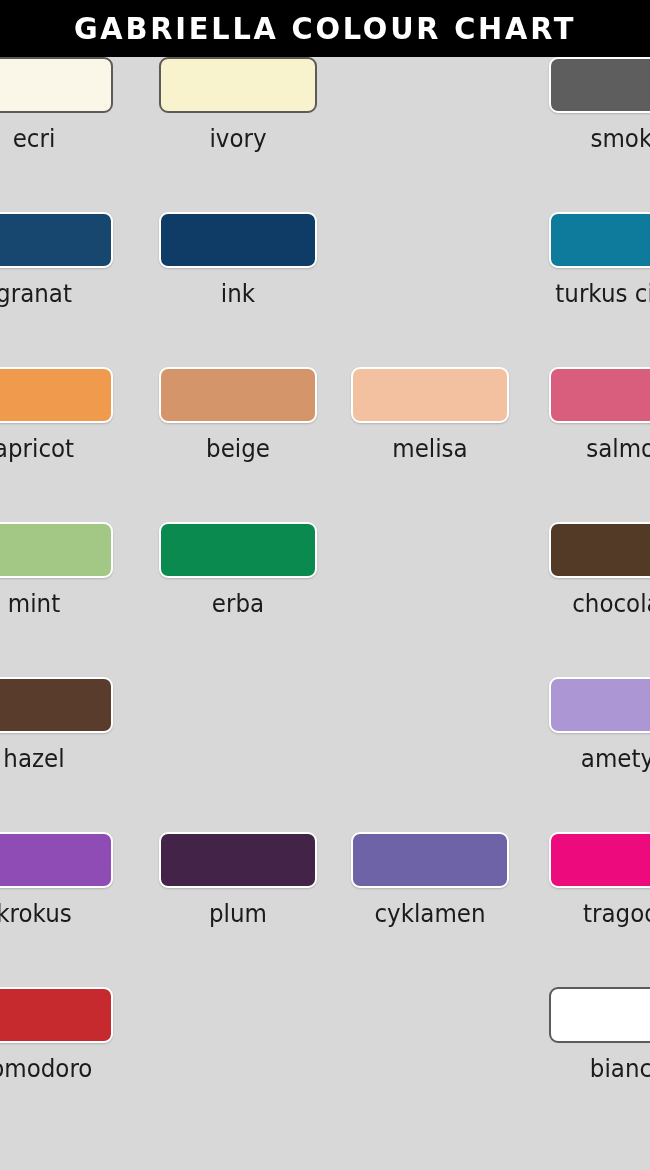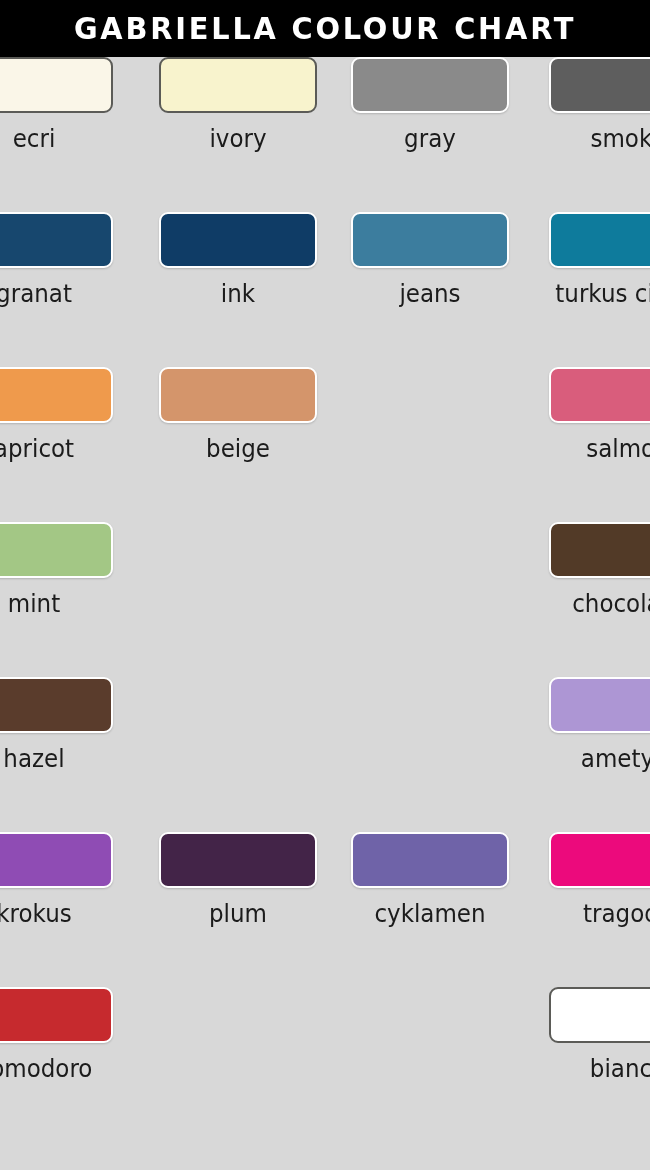--- a/index.html
+++ b/index.html
@@ -113,65 +113,65 @@
   <div id="swatch-grid">
       <div class="swatch-row">
         <div class="swatch-cell col0">
           <div class="swatch-chip dark-outline" style="background: rgb(250, 246, 232);"></div>
           <div class="swatch-label">ecri</div>
         </div>
         <div class="swatch-cell col1">
           <div class="swatch-chip dark-outline" style="background: rgb(248, 243, 205);"></div>
           <div class="swatch-label">ivory</div>
         </div>
-        <div class="swatch-cell col2">
-          <div class="swatch-chip" style="background: rgb(138, 138, 138);"></div>
-          <div class="swatch-label">gray</div>
-        </div>
         <div class="swatch-cell col3">
           <div class="swatch-chip" style="background: rgb(94, 94, 94);"></div>
           <div class="swatch-label">smoke</div>
         </div>
       </div>
       <div class="swatch-row">
         <div class="swatch-cell col0">
           <div class="swatch-chip" style="background: rgb(23, 71, 110);"></div>
           <div class="swatch-label">granat</div>
         </div>
         <div class="swatch-cell col1">
           <div class="swatch-chip" style="background: rgb(15, 60, 102);"></div>
           <div class="swatch-label">ink</div>
         </div>
-        <div class="swatch-cell col2">
-          <div class="swatch-chip" style="background: rgb(60, 125, 158);"></div>
-          <div class="swatch-label">jeans</div>
-        </div>
         <div class="swatch-cell col3">
           <div class="swatch-chip" style="background: rgb(14, 123, 156);"></div>
           <div class="swatch-label">turkus ciemny</div>
         </div>
       </div>
       <div class="swatch-row">
         <div class="swatch-cell col0">
           <div class="swatch-chip" style="background: rgb(239, 154, 76);"></div>
           <div class="swatch-label">apricot</div>
         </div>
         <div class="swatch-cell col1">
           <div class="swatch-chip" style="background: rgb(212, 149, 107);"></div>
           <div class="swatch-label">beige</div>
         </div>
+        <div class="swatch-cell col2">
+          <div class="swatch-chip" style="background: rgb(243, 193, 160);"></div>
+          <div class="swatch-label">melisa</div>
+        </div>
         <div class="swatch-cell col3">
           <div class="swatch-chip" style="background: rgb(217, 93, 124);"></div>
           <div class="swatch-label">salmon</div>
         </div>
       </div>
       <div class="swatch-row">
         <div class="swatch-cell col0">
           <div class="swatch-chip" style="background: rgb(163, 199, 133);"></div>
           <div class="swatch-label">mint</div>
+        </div>
+        <div class="swatch-cell col1">
+          <div class="swatch-chip" style="background: rgb(10, 138, 78);"></div>
+          <div class="swatch-label">erba</div>
         </div>
         <div class="swatch-cell col3">
           <div class="swatch-chip" style="background: rgb(82, 58, 39);"></div>
           <div class="swatch-label">chocolate</div>
         </div>
       </div>
       <div class="swatch-row">
         <div class="swatch-cell col0">
           <div class="swatch-chip" style="background: rgb(90, 60, 44);"></div>
           <div class="swatch-label">hazel</div>

